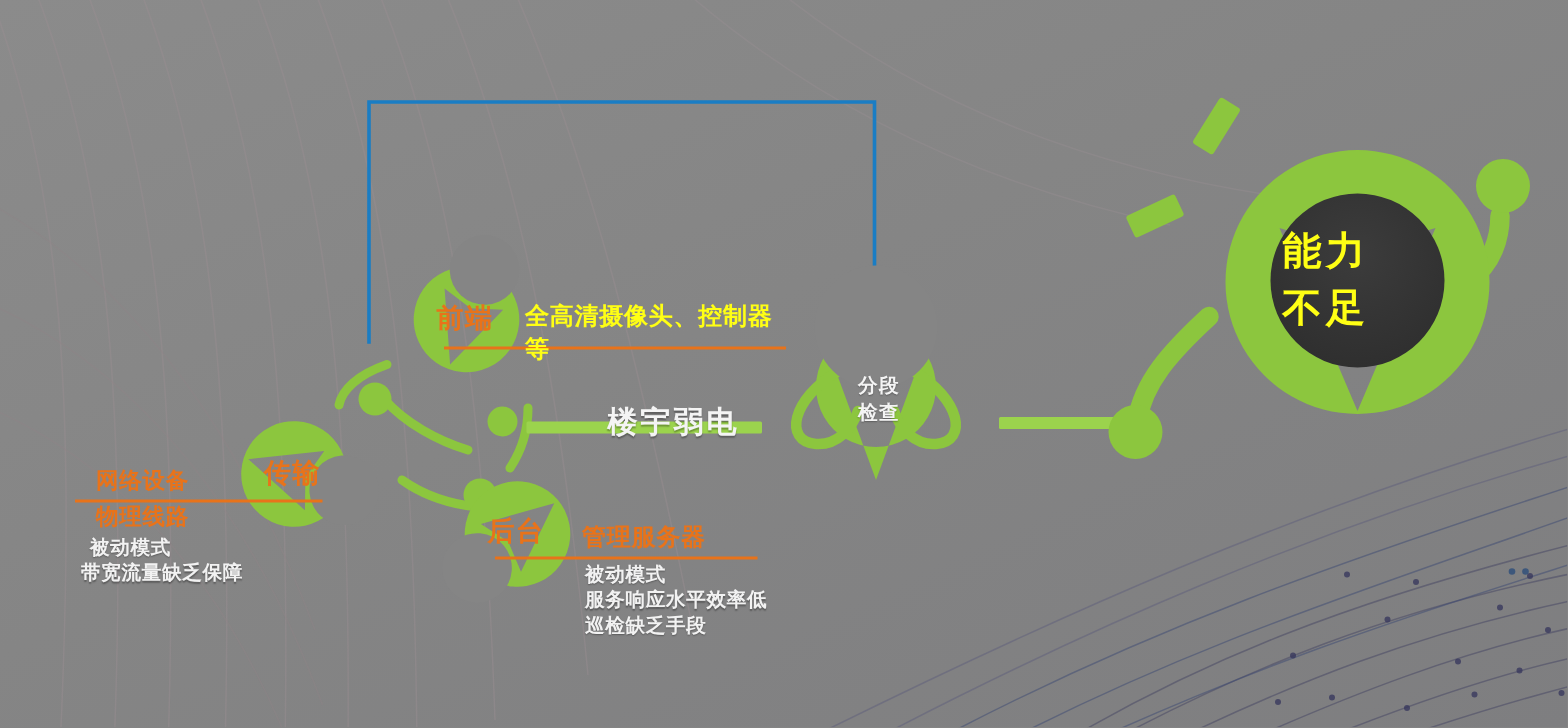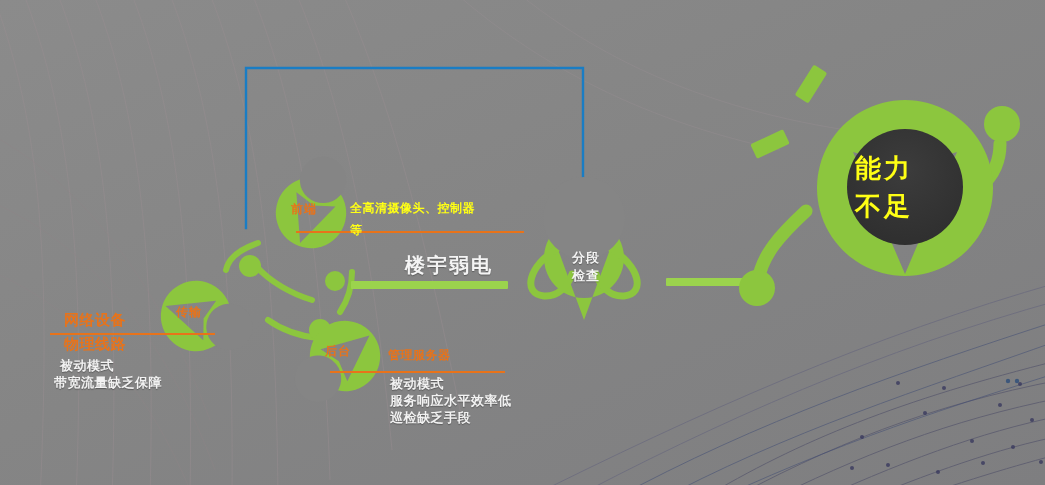--- a/index.html
+++ b/index.html
@@ -19,24 +19,24 @@
   .layer{position:absolute;left:0;top:0;width:1045px;height:485px;}
   #bgfx{z-index:0;}
   #art{z-index:1;}
   .txt{position:absolute;z-index:3;white-space:nowrap;line-height:1.25;}
   .white{color:#f2f2f2;text-shadow:0 1px 1px rgba(0,0,0,.32);}
   .orange{color:#e8731a;}
   .yellow{color:#ffff14;}
   .center-white{color:#f4f4f4;text-shadow:0 1px 1px rgba(0,0,0,.3);}
 
   .t-head{font-size:21px;font-weight:bold;letter-spacing:1px;}
-  .t-mid{font-size:20px;font-weight:bold;letter-spacing:2px;}
-  .t-node{font-size:12px;font-weight:bold;letter-spacing:1px;}
+  .t-mid{font-size:20px;font-weight:bold;letter-spacing:2px;margin-top:16px;}
+  .t-node{font-size:18px;font-weight:bold;letter-spacing:1px;}
   .t-tag{font-size:15px;font-weight:bold;letter-spacing:.5px;}
-  .t-tagbig{font-size:12px;font-weight:bold;letter-spacing:.5px;}
+  .t-tagbig{font-size:16px;font-weight:bold;letter-spacing:.5px;}
   .t-list{font-size:13px;font-weight:bold;letter-spacing:.5px;}
   .t-pin{font-size:13px;font-weight:bold;letter-spacing:1px;text-align:center;}
   .t-big{font-size:26px;font-weight:bold;letter-spacing:3px;text-align:left;}
 </style>
 </head>
 <body>
 
 <div id="stage">
 
   <svg class="layer" id="bgfx" viewBox="0 0 1045 485">

